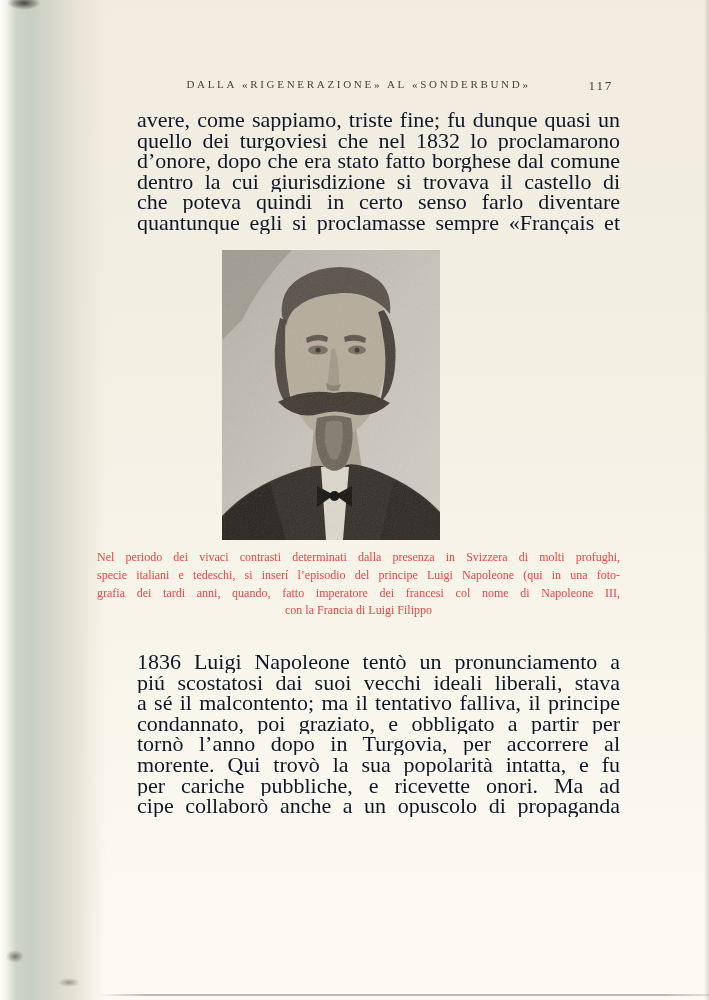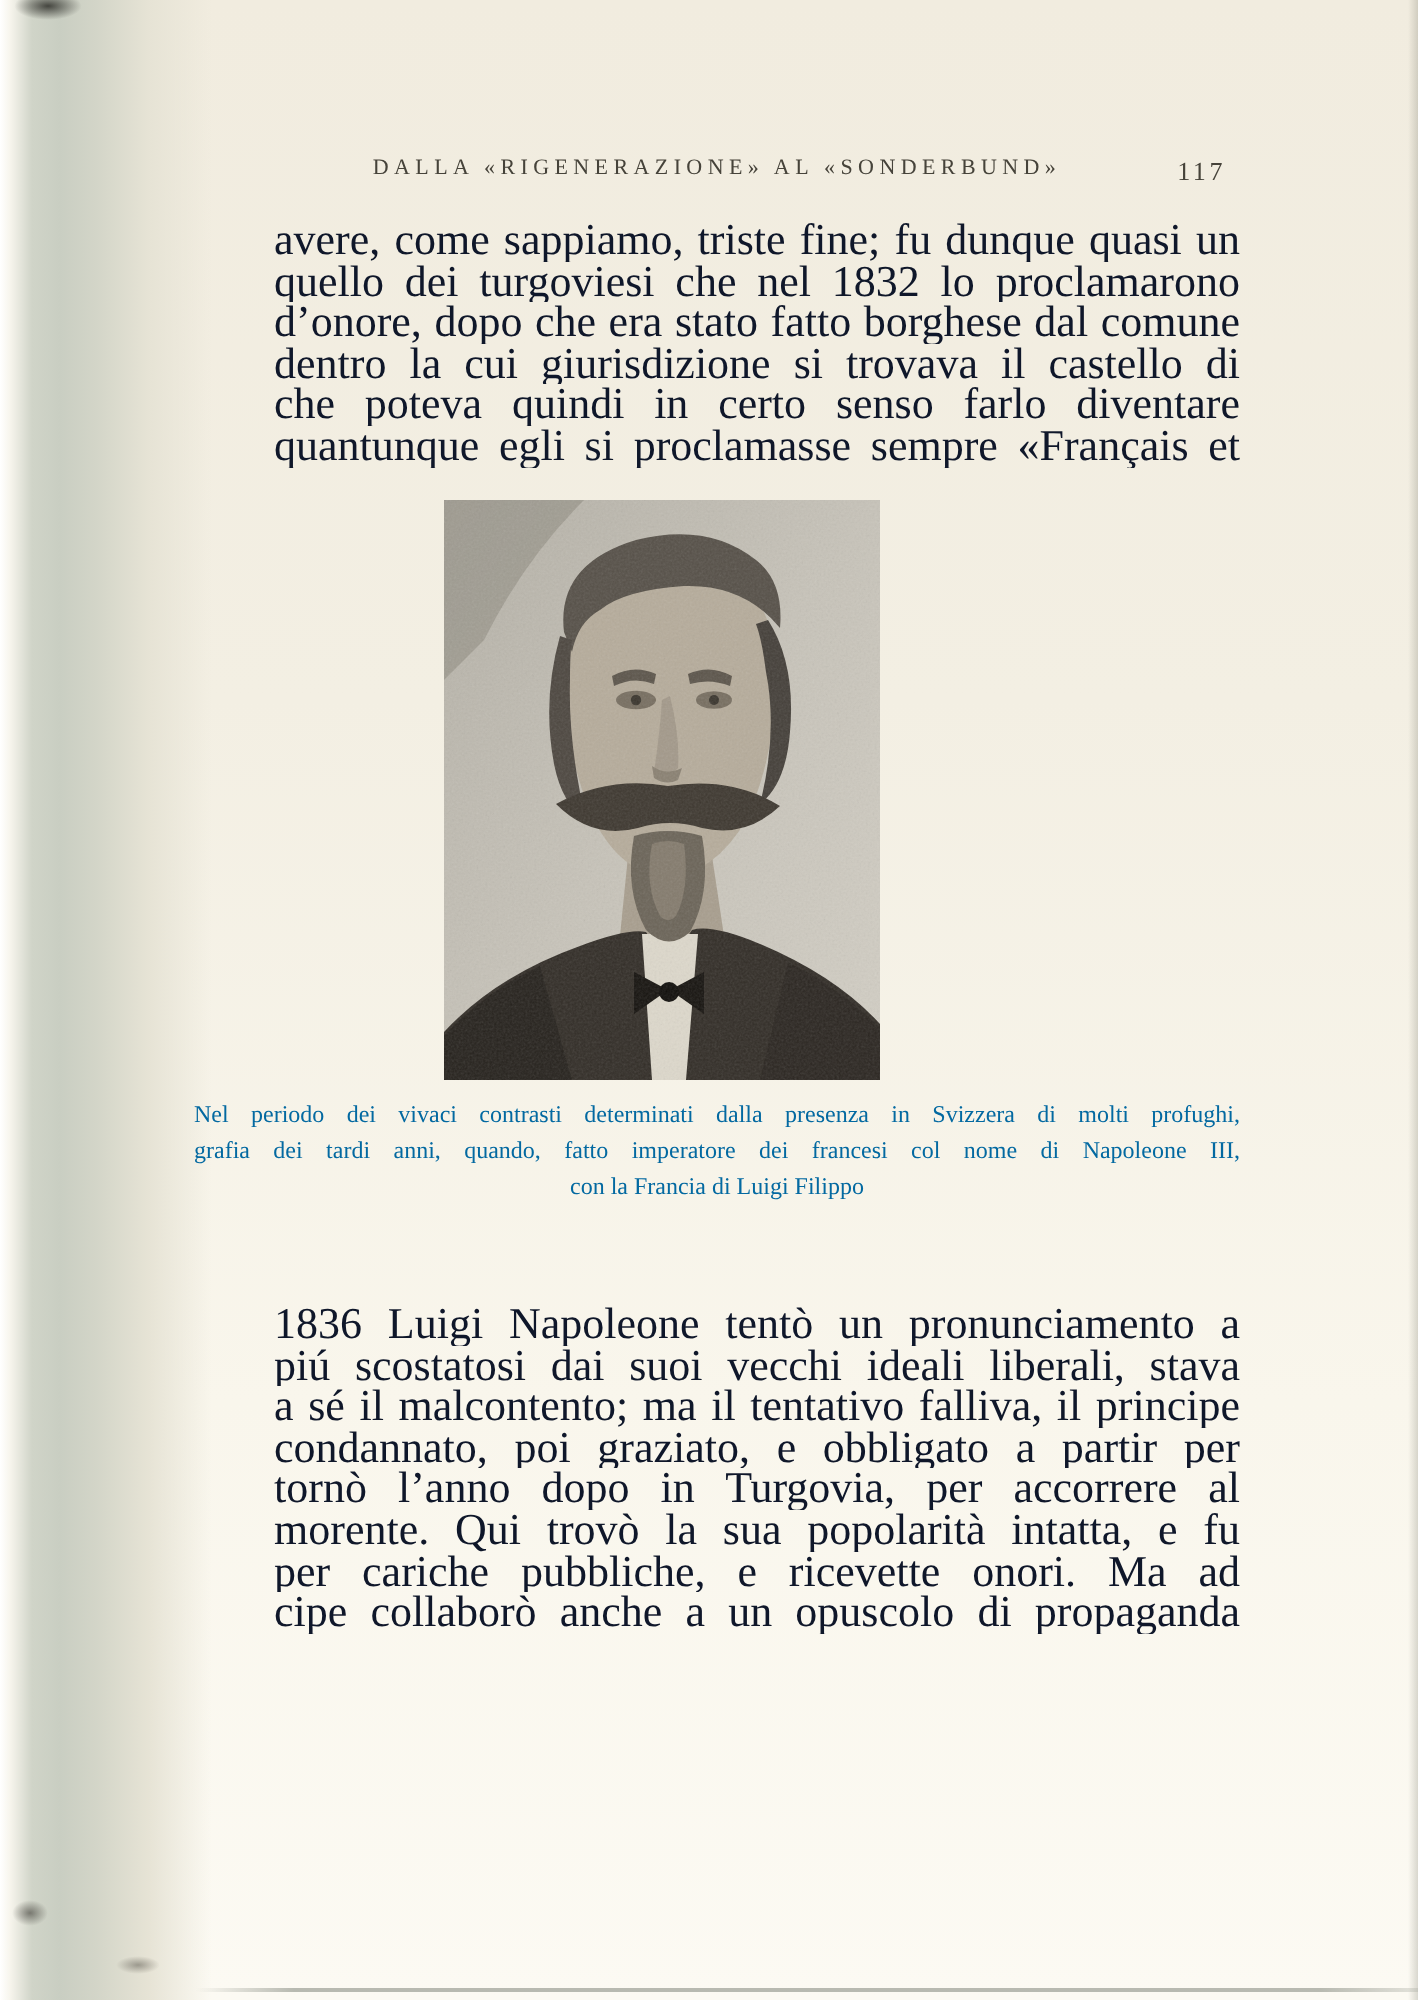--- a/index.html
+++ b/index.html
@@ -59,21 +59,21 @@
   .para2 { position: absolute; top: 652px; left: 0; width: 100%; }
   .it { }
 
   .figure {
     position: absolute; left: 125px; top: 250px; width: 218px; height: 290px;
   }
   .figure svg { display: block; }
 
   .caption { position: absolute; top: 549px; left: 0; width: 100%; }
   .capline {
-    font-size: 12px; line-height: 17.8px; color: #0369a1;
+    font-size: 12px; line-height: 17.8px; color: #ef4444;
     text-align: justify; text-align-last: justify;
     overflow: hidden; height: 17.8px;
   }
   .capline.center { text-align: center; text-align-last: center; }
 </style>
 </head>
 <body>
 
 <div class="gutter-shade"></div>
 <div class="right-edge-shade"></div>
@@ -149,20 +149,21 @@
 
       <path d="M95,168 Q112,163 129,168 Q134,196 123,216 Q112,226 101,215 Q90,195 95,168 Z" fill="#6b6458"></path>
       <path d="M104,172 Q112,169 120,172 Q123,194 116,208 Q112,212 108,208 Q100,193 104,172 Z" fill="#847b6d"></path>
 
       <rect x="0" y="0" width="218" height="290" filter="url(#grain)" opacity="0.16"></rect>
     </svg>
   </div>
 
   <div class="caption">
     <div class="capline">Nel periodo dei vivaci contrasti determinati dalla presenza in Svizzera di molti profughi,</div>
+    <div class="capline">specie italiani e tedeschi, si inserí l’episodio del principe Luigi Napoleone (qui in una foto-</div>
     <div class="capline">grafia dei tardi anni, quando, fatto imperatore dei francesi col nome di Napoleone III,</div>
     <div class="capline center">con la Francia di Luigi Filippo</div>
   </div>
 
   <div class="para2">
     <div class="bodyline">1836 Luigi Napoleone tentò un pronunciamento a Strasburgo, inco-</div>
     <div class="bodyline">piú scostatosi dai suoi vecchi ideali liberali, stava suscitando intorno</div>
     <div class="bodyline">a sé il malcontento; ma il tentativo falliva, il principe era arrestato,</div>
     <div class="bodyline">condannato, poi graziato, e obbligato a partir per l’America; donde</div>
     <div class="bodyline">tornò l’anno dopo in Turgovia, per accorrere al capezzale della madre</div>

